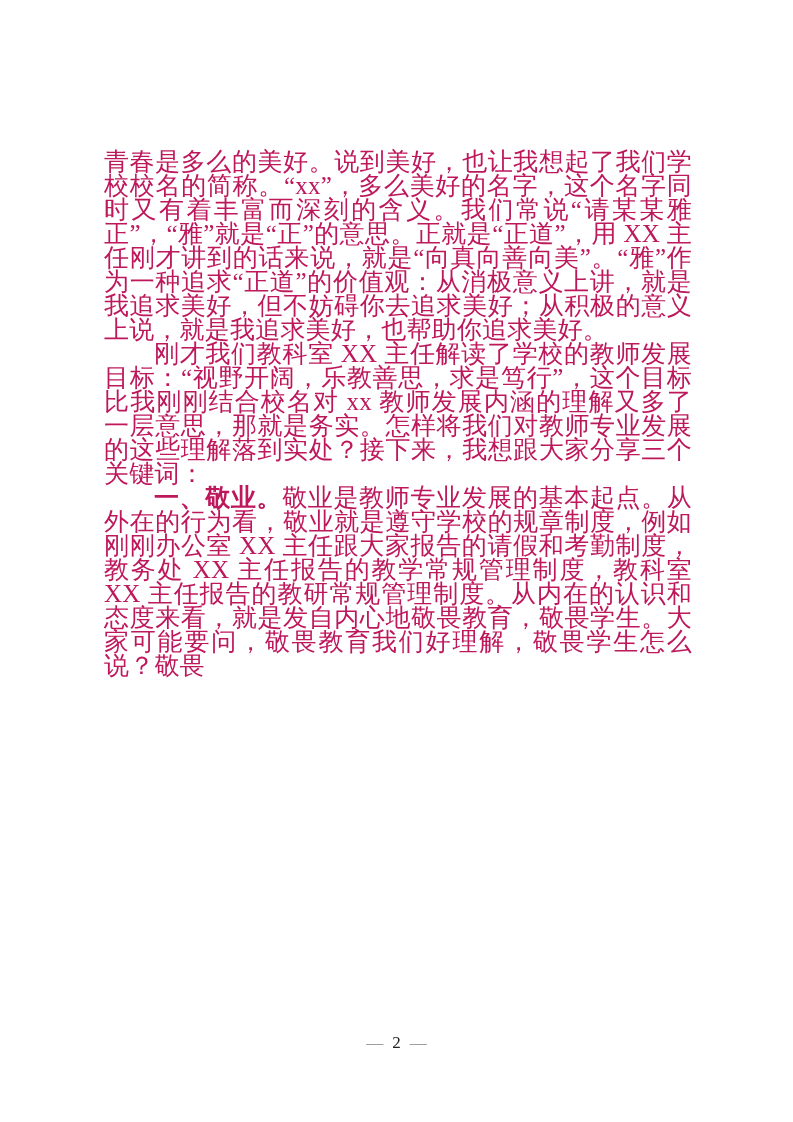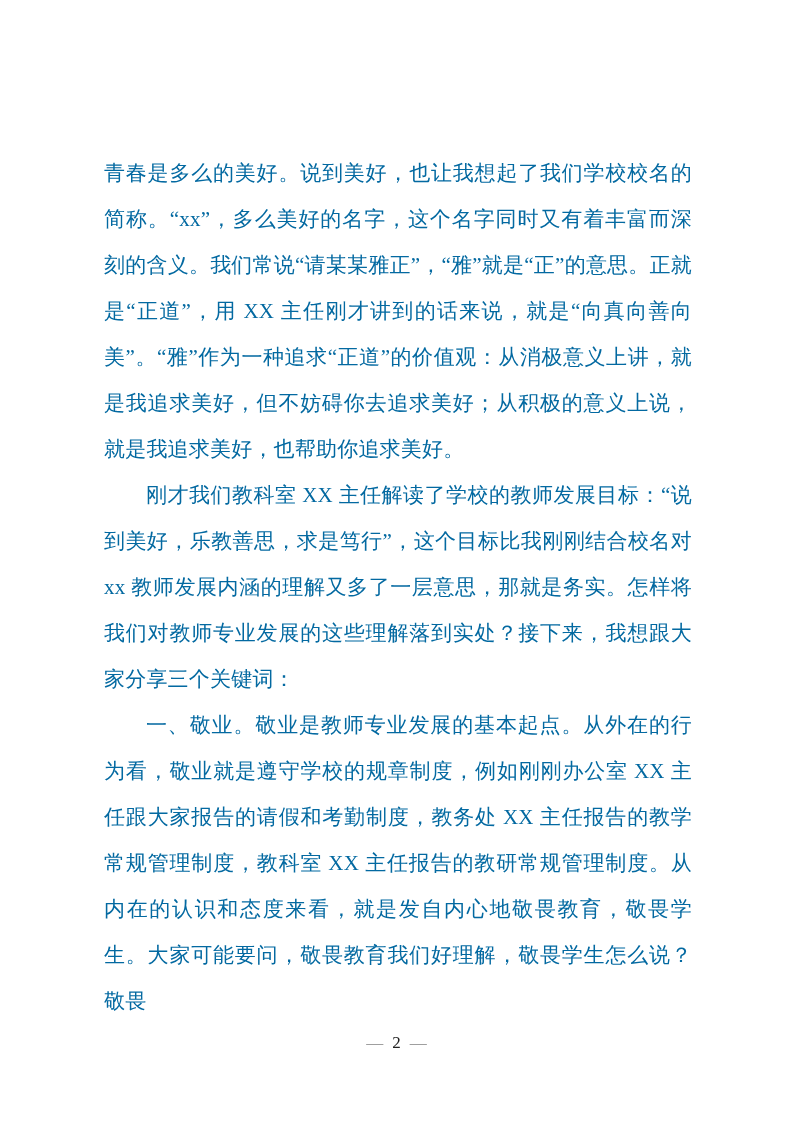--- a/index.html
+++ b/index.html
@@ -11,29 +11,29 @@
     margin: 0 auto;
     background: #ffffff;
     overflow: hidden;
     font-family: "Liberation Serif", "DejaVu Serif", serif;
   }
   .content {
     position: absolute;
     left: 104px;
     top: 150px;
     width: 588px;
-    font-size: 21px;
-    line-height: 46px;
-    color: #0369a1;
+    font-size: 25px;
+    line-height: 24px;
+    color: #be185d;
     text-align: justify;
     letter-spacing: 0.2px;
   }
   .content p { margin: 0; }
   .content p.indent { text-indent: 2em; }
-  .lead-bold { font-weight: normal; }
+  .lead-bold { font-weight: bold; }
   .footer {
     position: absolute;
     top: 1031px;
     left: 0;
     width: 100%;
     text-align: center;
     font-size: 17px;
     line-height: 24px;
     color: #222222;
   }
@@ -46,21 +46,21 @@
 </head>
 <body>
 
 <div class="page">
 
   <div class="content">
 
     <p>青春是多么的美好。说到美好，也让我想起了我们学校校名的简称。“xx”，多么美好的名字，这个名字同时又有着丰富而深刻的含义。我们常说“请某某雅正”，“雅”就是“正”的意思。正就是“正道”，用 XX 主任刚才讲到的话来说，就是“向真向善向美”。“雅”作为一种追求“正道”的价值观：从消极意义上讲，就是我追求美好，但不妨碍你去追求美好；从积极的意义上说，就是我追求美好，也帮助你追求美好。</p>
 
 
-    <p class="indent">刚才我们教科室 XX 主任解读了学校的教师发展目标：“说到美好，乐教善思，求是笃行”，这个目标比我刚刚结合校名对 xx 教师发展内涵的理解又多了一层意思，那就是务实。怎样将我们对教师专业发展的这些理解落到实处？接下来，我想跟大家分享三个关键词：</p>
+    <p class="indent">刚才我们教科室 XX 主任解读了学校的教师发展目标：“视野开阔，乐教善思，求是笃行”，这个目标比我刚刚结合校名对 xx 教师发展内涵的理解又多了一层意思，那就是务实。怎样将我们对教师专业发展的这些理解落到实处？接下来，我想跟大家分享三个关键词：</p>
 
     <p class="indent">
       <span class="lead-bold">一、敬业。</span><span>敬业是教师专业发展的基本起点。从外在的行为看，敬业就是遵守学校的规章制度，例如刚刚办公室 XX 主任跟大家报告的请假和考勤制度，教务处 XX 主任报告的教学常规管理制度，教科室 XX 主任报告的教研常规管理制度。从内在的认识和态度来看，就是发自内心地敬畏教育，敬畏学生。大家可能要问，敬畏教育我们好理解，敬畏学生怎么说？敬畏</span>
     </p>
 
   </div>
 
   <div class="footer">
     <span class="dash">—</span><span>2</span><span class="dash">—</span>
   </div>

